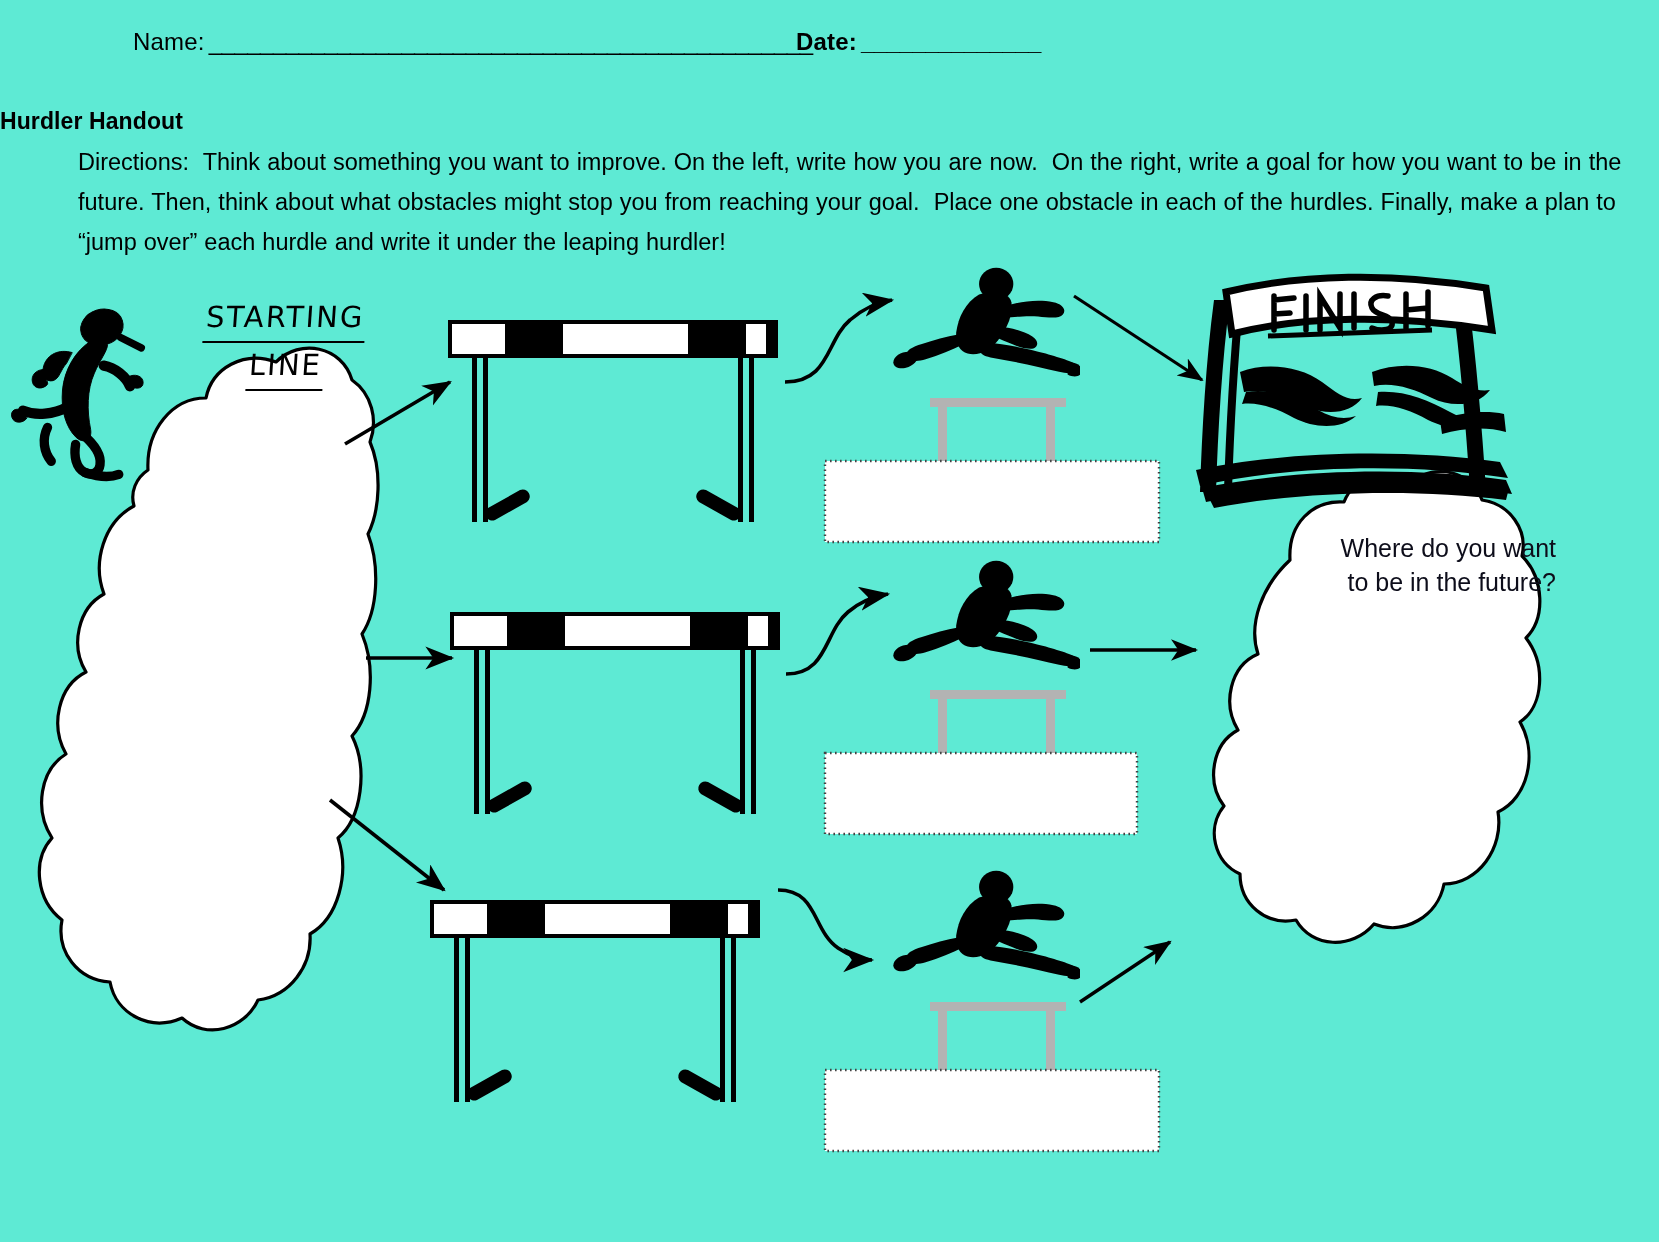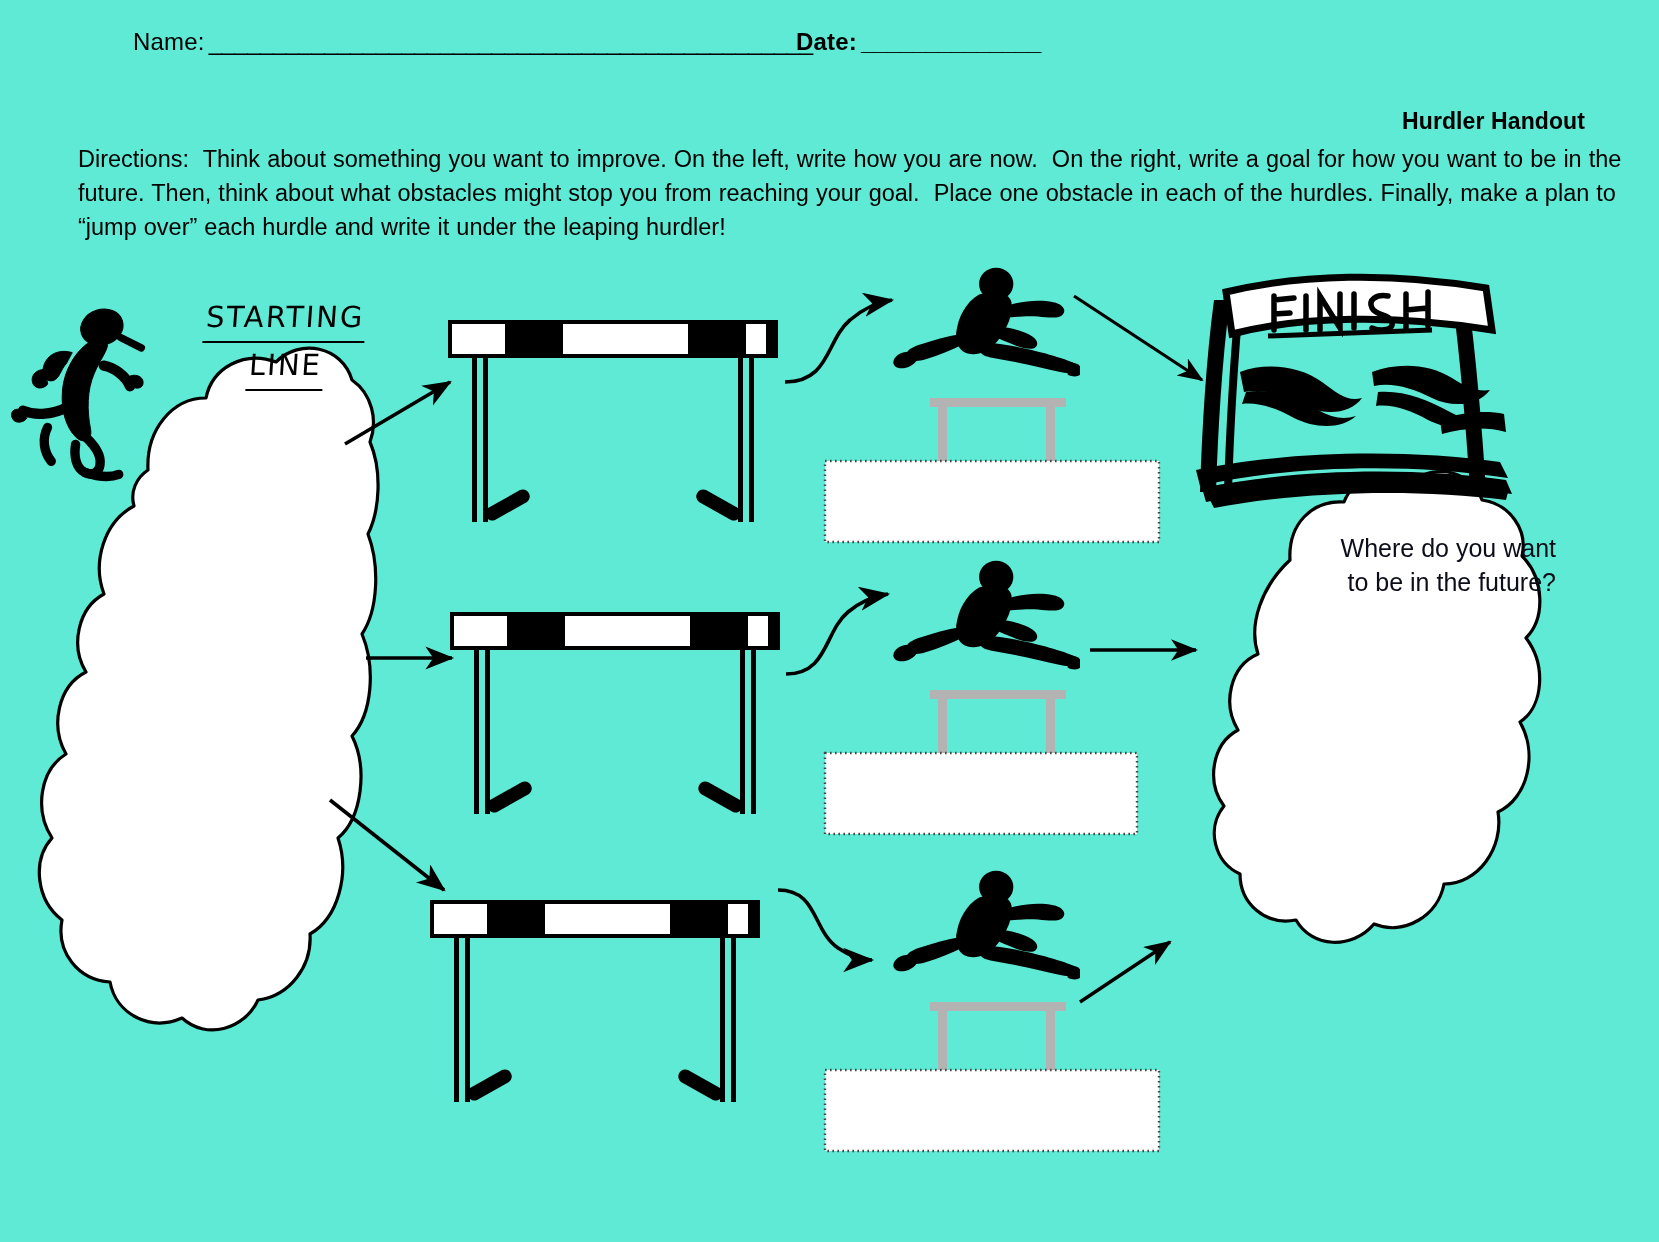--- a/index.html
+++ b/index.html
@@ -39,33 +39,33 @@
     letter-spacing: -0.5px;
   }
   #name-field { left: 133px; top: 0; }
   #date-field { left: 796px; top: 0; font-weight: bold; }
 
   .doc-title {
     position: absolute;
     top: 108px;
     left: 0;
     width: 1585px;
-    text-align: right;
+    text-align: left;
     font-size: 23px;
     font-weight: bold;
     letter-spacing: .1px;
   }
 
   .directions {
     position: absolute;
     top: 142px;
     left: 78px;
     width: 1580px;
     font-size: 23.5px;
-    line-height: 34px;
+    line-height: 40px;
     white-space: pre-wrap;
     word-spacing: .5px;
   }
 
   
   #art {
     position: absolute;
     left: 0;
     top: 0;
     width: 1659px;

